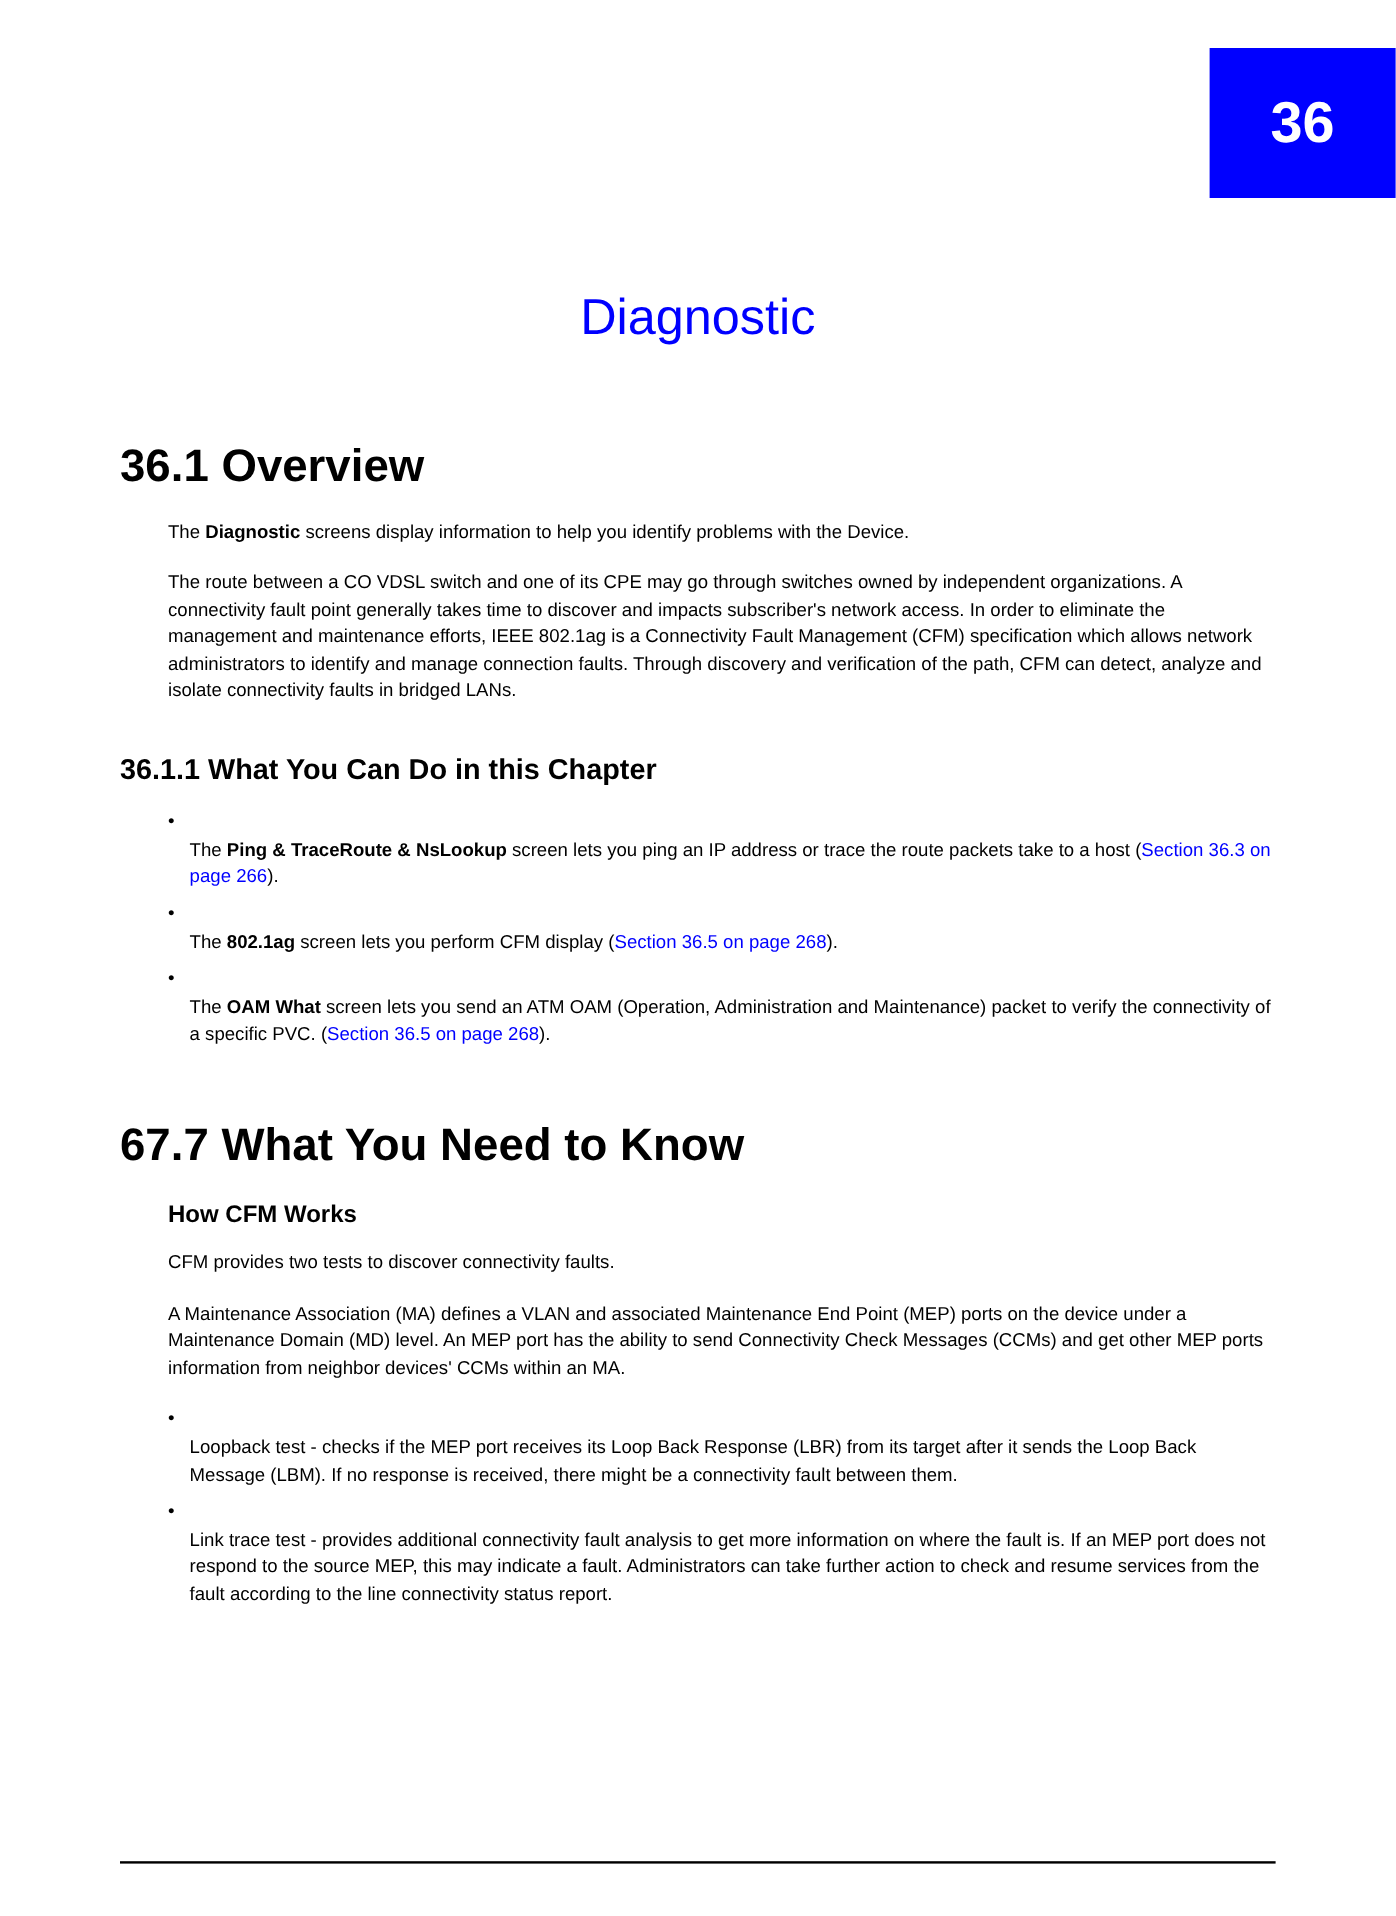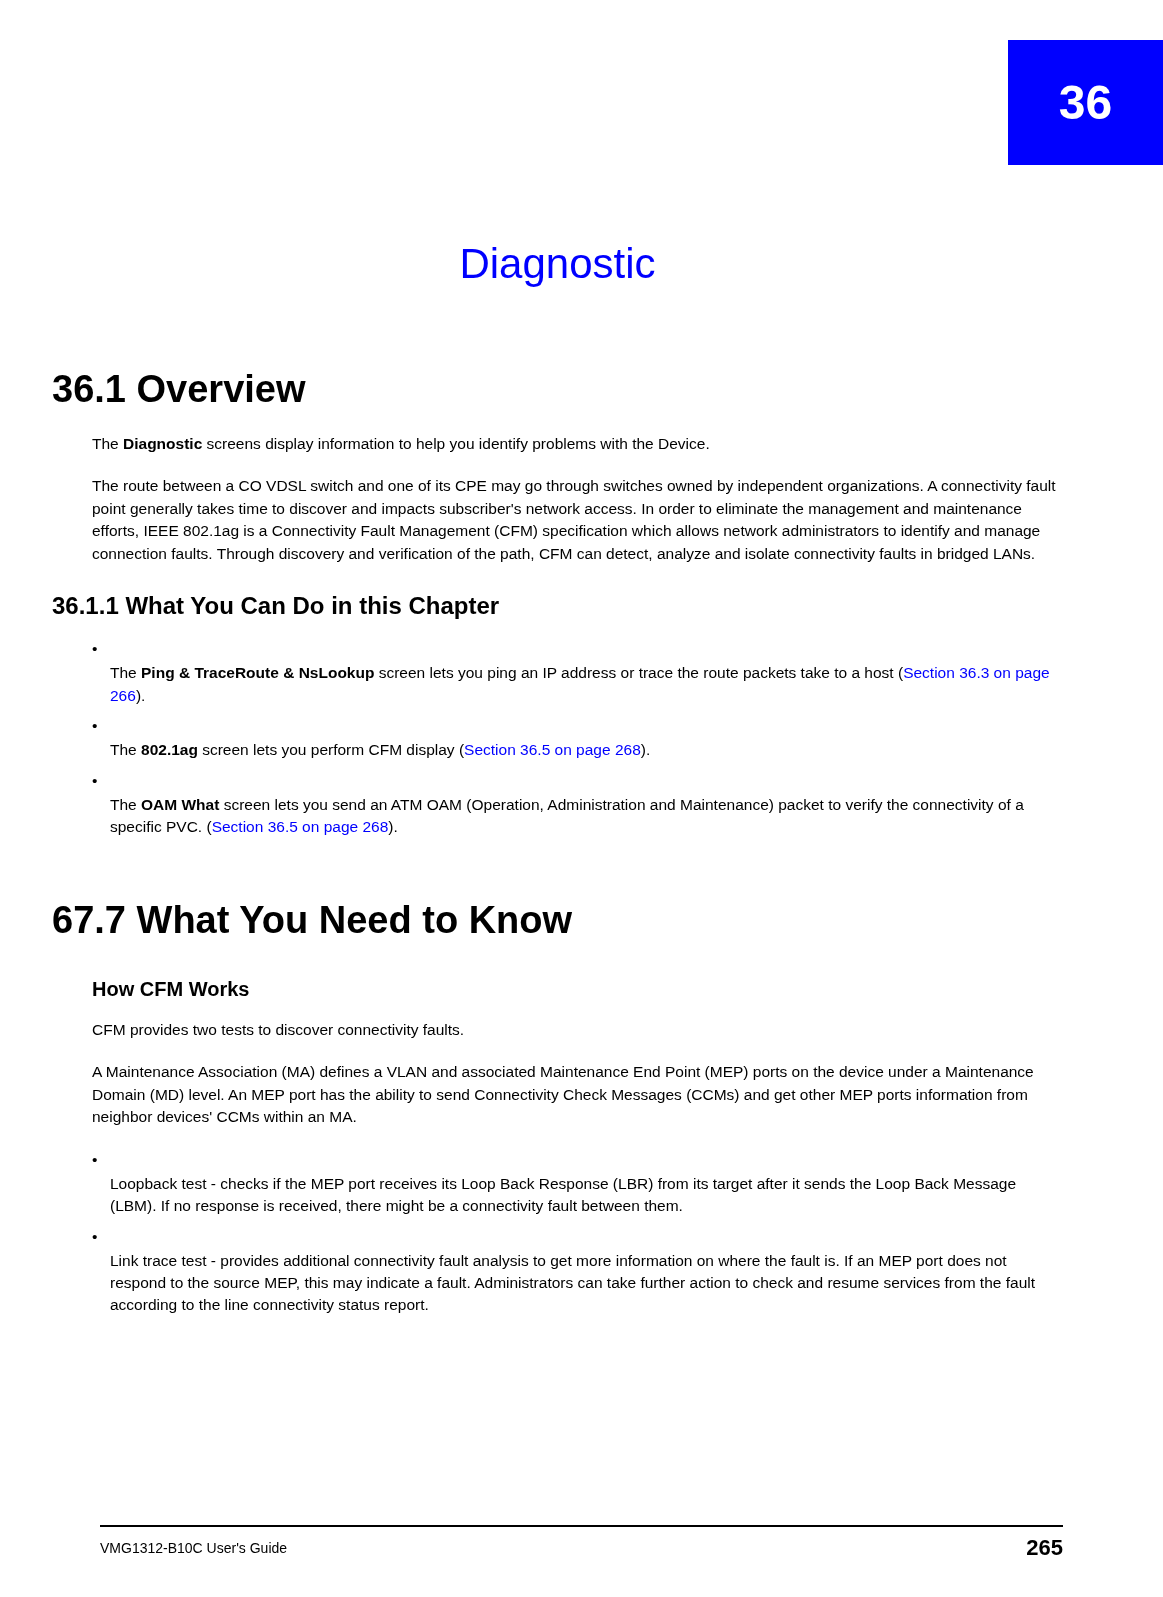--- a/index.html
+++ b/index.html
@@ -9,21 +9,21 @@
     }
     body {
       font-family: Verdana, Geneva, sans-serif;
       background: #fff;
       width: 1163px;
       height: 1597px;
       position: relative;
       color: #000;
     }
     .page {
-      padding: 40px 100px 40px 52px;
+      padding: 40px 100px 40px 100px;
       position: relative;
       height: 100%;
     }
     .chapter-tab {
       position: absolute;
       top: 40px;
       right: 0;
       width: 155px;
       height: 125px;
       background: #0000ff;
@@ -50,29 +50,29 @@
       font-family: Arial, Helvetica, sans-serif;
       font-size: 38px;
       font-weight: bold;
       margin-bottom: 22px;
       color: #000;
     }
     .section-heading-2 {
       font-family: Arial, Helvetica, sans-serif;
       font-size: 24px;
       font-weight: bold;
-      margin-top: 27px;
+      margin-top: 40px;
       margin-bottom: 18px;
       color: #000;
     }
     .section-heading-3 {
       font-family: Arial, Helvetica, sans-serif;
       font-size: 20px;
       font-weight: bold;
-      margin-top: 36px;
+      margin-top: 24px;
       margin-bottom: 18px;
       color: #000;
     }
     .body-text {
       font-size: 15.5px;
       line-height: 1.45;
       margin-left: 40px;
       margin-bottom: 20px;
       color: #000;
     }
@@ -187,19 +187,15 @@
       <span class="bullet-content">Loopback test - checks if the MEP port receives its Loop Back Response (LBR) from its target after it sends the Loop Back Message (LBM). If no response is received, there might be a connectivity fault between them.</span>
     </div>
     <div class="bullet-item">
       <span class="bullet-marker">•</span>
       <span class="bullet-content">Link trace test - provides additional connectivity fault analysis to get more information on where the fault is. If an MEP port does not respond to the source MEP, this may indicate a fault. Administrators can take further action to check and resume services from the fault according to the line connectivity status report.</span>
     </div>
   </div>
 
   <div class="footer">
     <div class="footer-line"></div>
-    <div class="footer-content">
-      <span class="footer-left">VMG1312-B10C User's Guide</span>
-      <span class="footer-right">265</span>
-    </div>
   </div>
 
 </div>
 
 </body></html>

